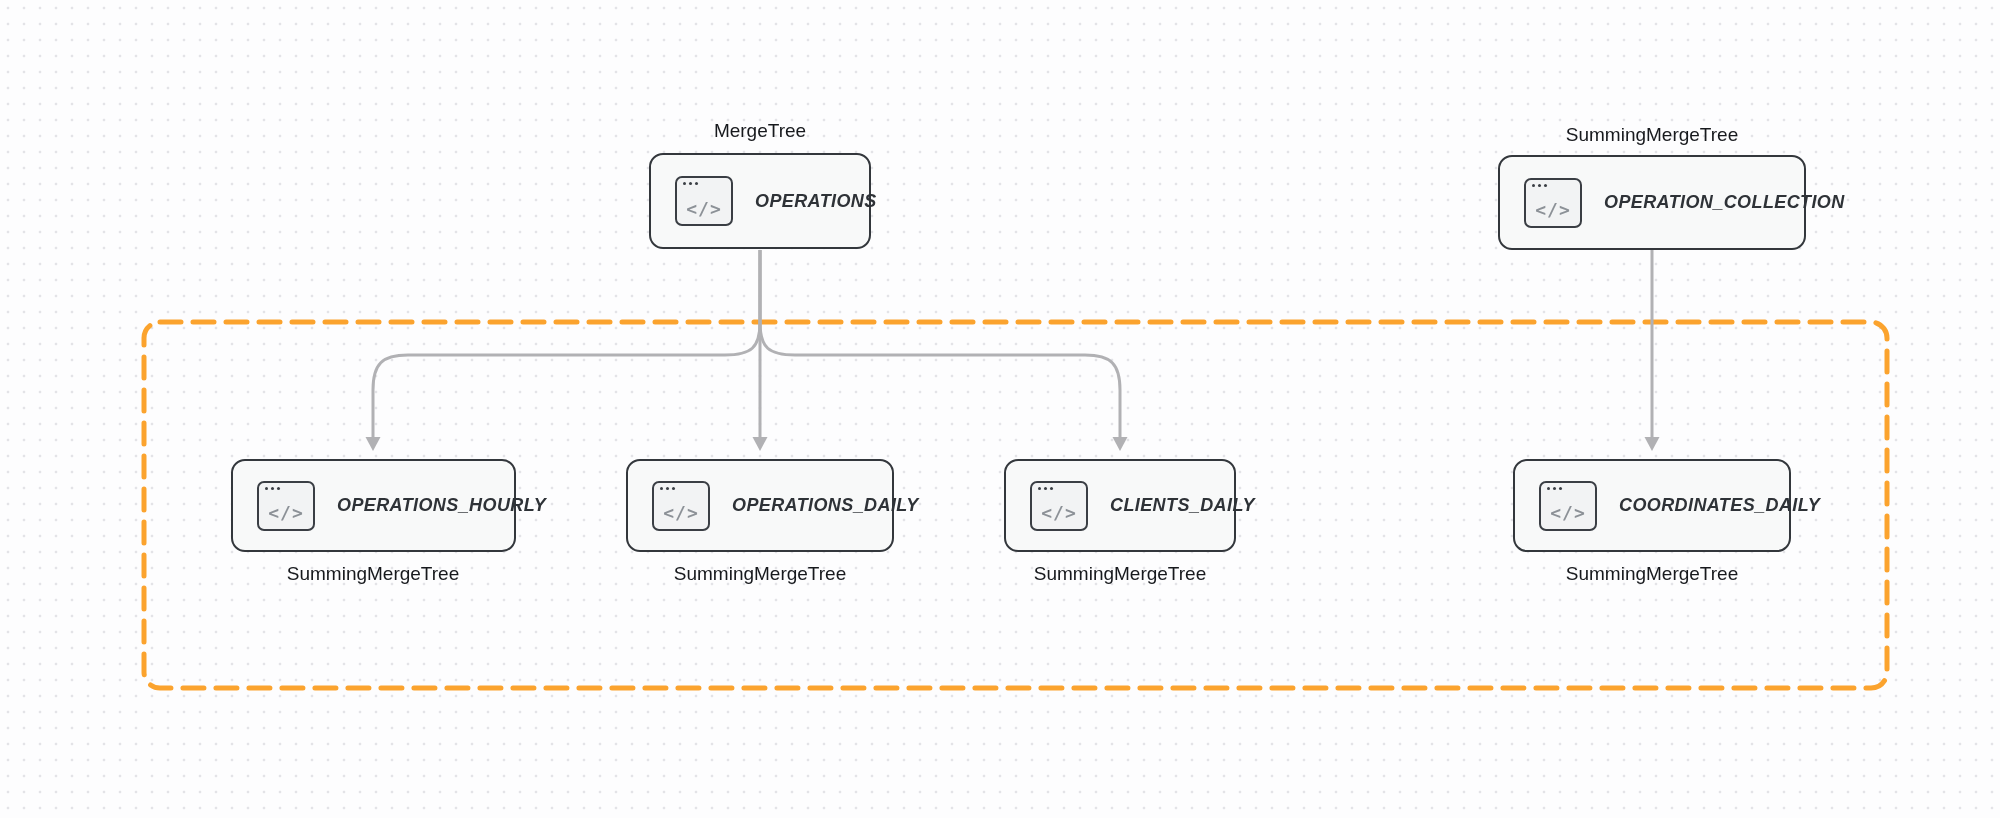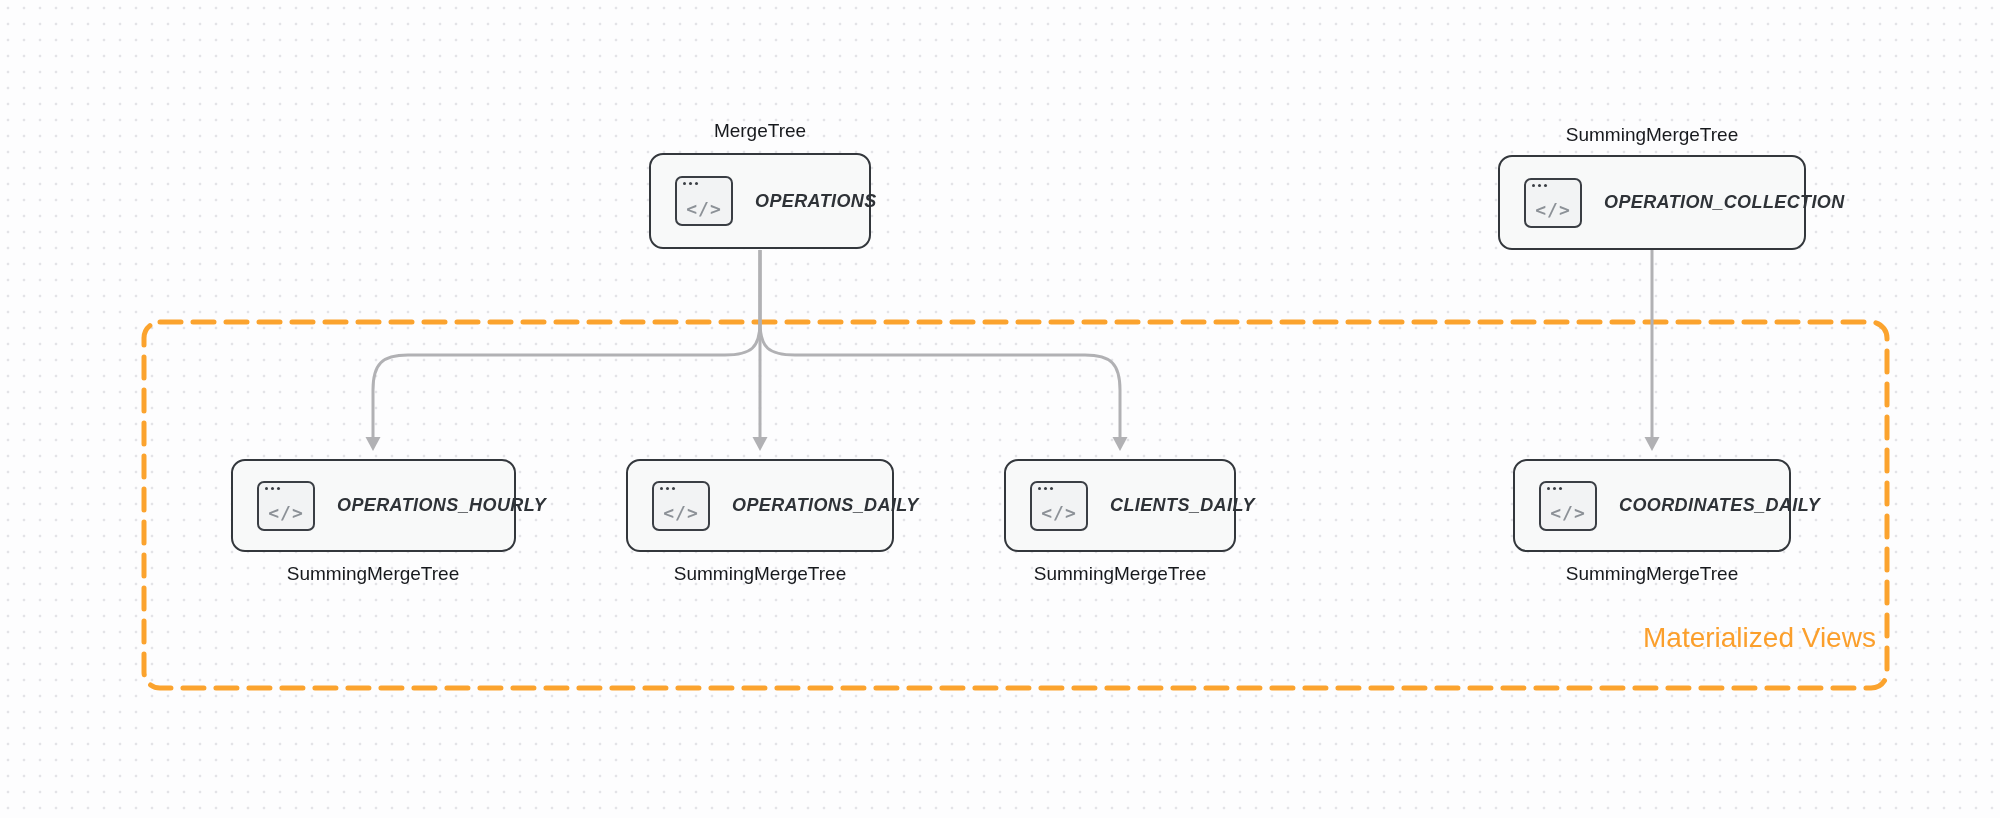--- a/index.html
+++ b/index.html
@@ -135,15 +135,14 @@
   <div class="node-box" style="left:988px;top:459px;width:232px;height:93px;">
     <span class="win-icon"><span class="bar"></span><span class="glyph">&lt;/&gt;</span></span>
     <span class="node-title">CLIENTS_DAILY</span>
   </div>
 
   <div class="node-box" style="left:1497px;top:459px;width:278px;height:93px;">
     <span class="win-icon"><span class="bar"></span><span class="glyph">&lt;/&gt;</span></span>
     <span class="node-title">COORDINATES_DAILY</span>
   </div>
 
-  <div class="group-label" style="left:1627px;top:622px;">Materialized Views</div>
 
 </div>
 
 </body></html>

